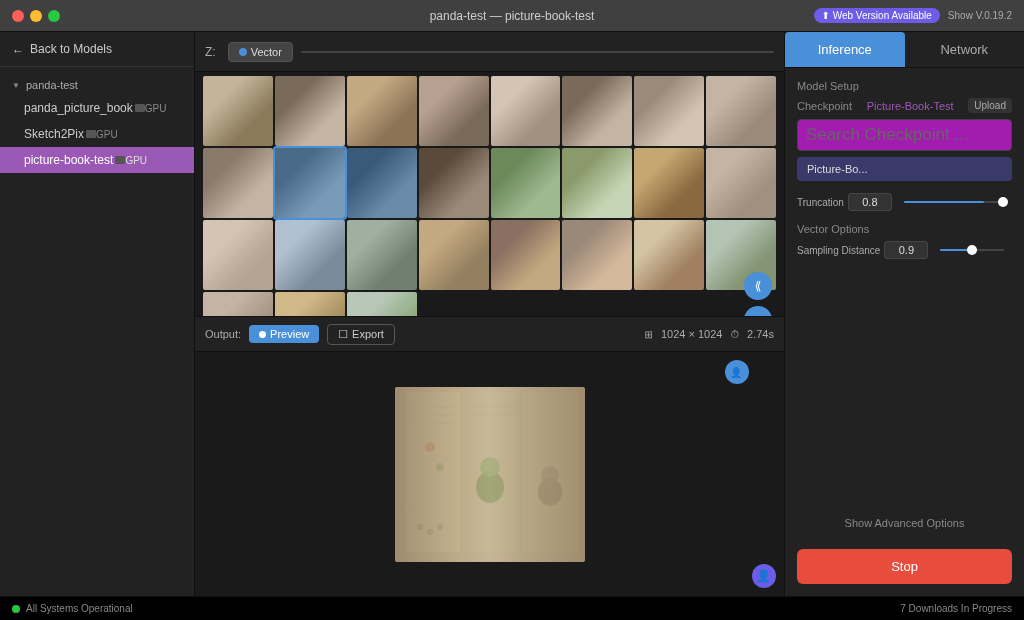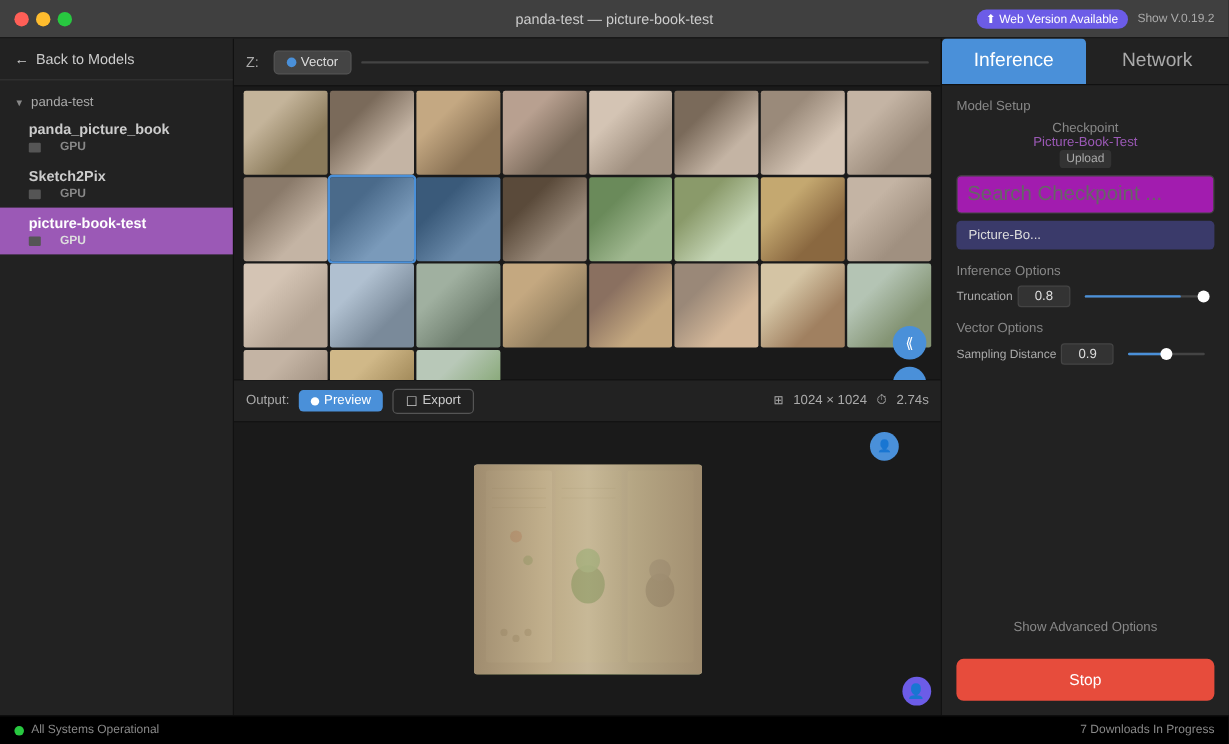--- a/index.html
+++ b/index.html
@@ -104,33 +104,32 @@
     .sidebar-group-header .triangle {
       font-size: 8px;
       color: #888;
     }
     .sidebar-item {
       padding: 6px 12px 6px 24px;
       font-size: 12px;
       color: #ccc;
       cursor: pointer;
       display: flex;
-      flex-direction: column;
+      flex-direction: row;
       gap: 2px;
-      font-weight: bold;
     }
     .sidebar-item.active {
       background: #9b59b6;
       color: white;
     }
     .sidebar-item-label { font-size: 12px; }
     .gpu-tag {
       display: flex;
       align-items: center;
-      gap: 16px;
+      gap: 0;
       font-size: 10px;
       color: #888;
     }
     .gpu-tag.active { color: #ddd; }
     .gpu-icon {
       width: 10px; height: 8px;
       background: #555;
       border-radius: 1px;
     }
 
@@ -318,21 +317,21 @@
       flex-shrink: 0;
     }
     .right-panel-tabs {
       display: flex;
       border-bottom: 1px solid #111;
     }
     .right-tab {
       flex: 1;
       padding: 10px;
       text-align: center;
-      font-size: 16px;
+      font-size: 13px;
       color: #aaa;
       cursor: pointer;
     }
     .right-tab.active {
       background: #4a90d9;
       color: white;
       border-radius: 4px 4px 0 0;
     }
     .right-panel-body {
       flex: 1;
@@ -345,21 +344,20 @@
     .section-title {
       font-size: 11px;
       color: #888;
       margin-bottom: 6px;
     }
     .checkpoint-row {
       display: flex;
       align-items: center;
       justify-content: space-between;
       margin-bottom: 6px;
-      flex-direction: column;
     }
     .checkpoint-label {
       font-size: 11px;
       color: #888;
     }
     .checkpoint-value {
       font-size: 11px;
       color: #9b59b6;
     }
     .upload-btn {
@@ -742,21 +740,20 @@
         <div class="checkpoint-row">
           <span class="checkpoint-label">Checkpoint</span>
           <span class="checkpoint-value">Picture-Book-Test</span>
           <button class="upload-btn">Upload</button>
         </div>
         <input class="search-input" type="text" placeholder="Search Checkpoint ..." style="">
         <div class="checkpoint-result">Picture-Bo...</div>
       </div>
 
       <div>
-        <div class="section-title">Inference Options</div>
         <div style="display:flex; align-items:center; gap:4px;">
           <span class="option-label">Truncation</span>
           <span class="option-value">0.8</span>
           <div class="slider-container">
             <div class="slider-track">
               <div class="slider-fill-08"></div>
               <div class="slider-thumb"></div>
             </div>
           </div>
         </div>

